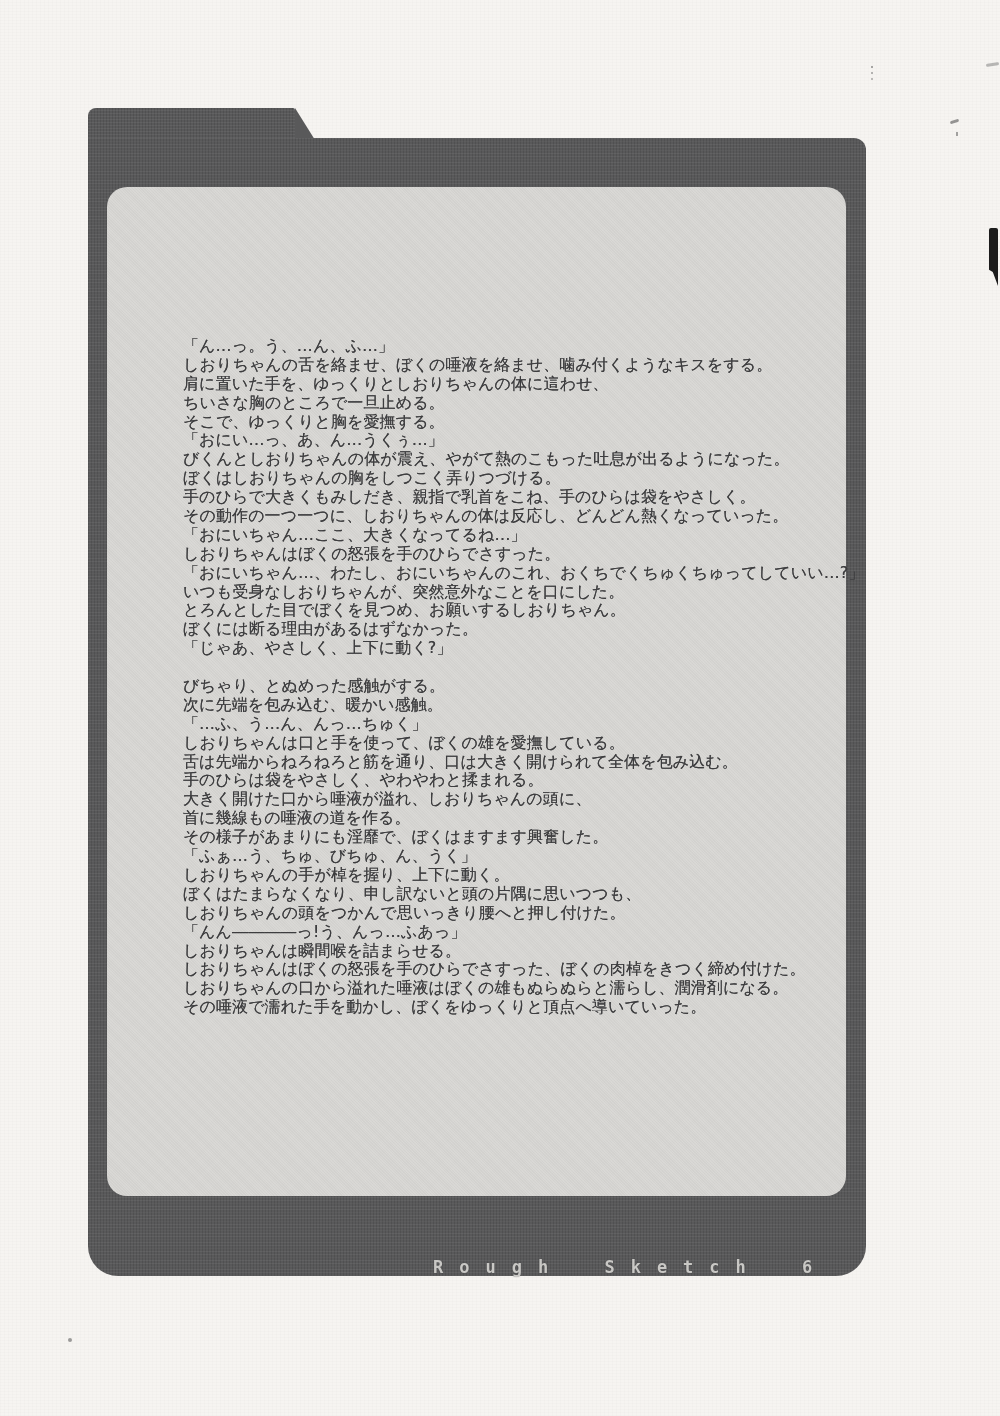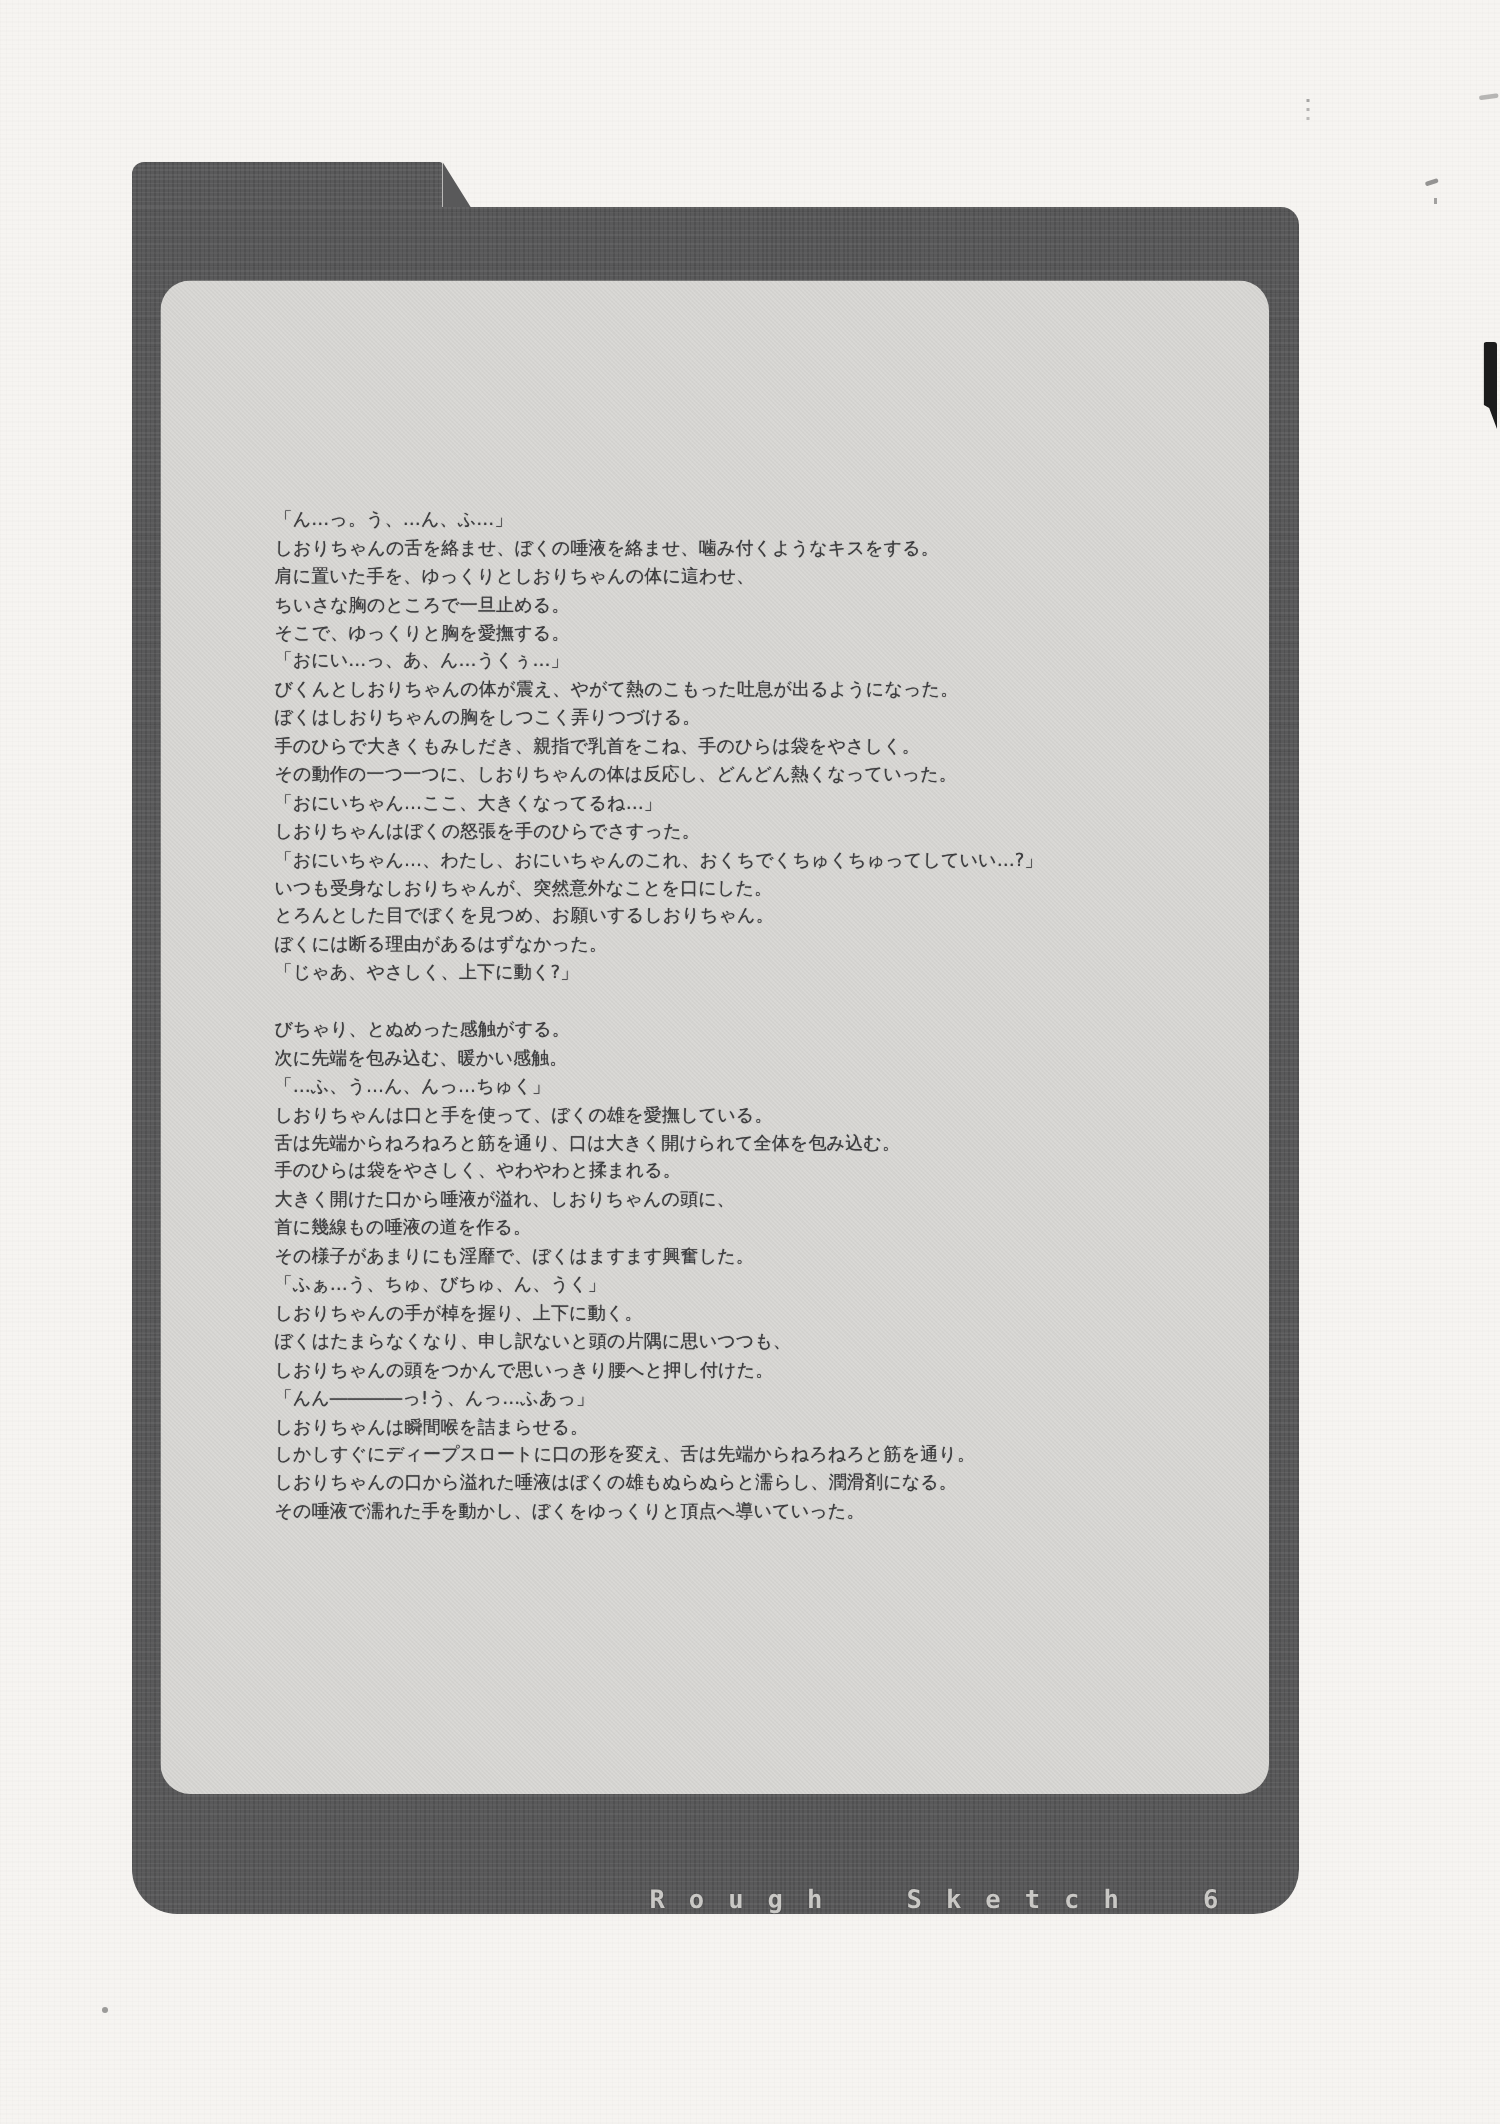--- a/index.html
+++ b/index.html
@@ -56,21 +56,21 @@
     z-index:2;
   }
   
   .story{
     position:absolute;left:183px;top:337px;width:650px;
     z-index:3;
     color:var(--text);
   }
   .story .line{
     height:18.9px;
-    font-size:12px;
+    font-size:16px;
     line-height:18.9px;
     white-space:nowrap;
     letter-spacing:0.1px;
     text-shadow:0 0 0.6px rgba(62,62,64,0.85);
   }
   
   .footer-label{
     position:absolute;left:433px;top:1213px;
     z-index:3;
     font-family:"DejaVu Sans Mono", monospace;
@@ -159,21 +159,21 @@
     <div class="line">手のひらは袋をやさしく、やわやわと揉まれる。</div>
     <div class="line">大きく開けた口から唾液が溢れ、しおりちゃんの頭に、</div>
     <div class="line">首に幾線もの唾液の道を作る。</div>
     <div class="line">その様子があまりにも淫靡で、ぼくはますます興奮した。</div>
     <div class="line">「ふぁ…う、ちゅ、びちゅ、ん、うく」</div>
     <div class="line">しおりちゃんの手が棹を握り、上下に動く。</div>
     <div class="line">ぼくはたまらなくなり、申し訳ないと頭の片隅に思いつつも、</div>
     <div class="line">しおりちゃんの頭をつかんで思いっきり腰へと押し付けた。</div>
     <div class="line">「んん――――っ!う、んっ…ふあっ」</div>
     <div class="line">しおりちゃんは瞬間喉を詰まらせる。</div>
-    <div class="line">しかしすぐにディープスロートに口の形を変え、舌は先端からねろねろと筋を通り。</div>
+    <div class="line">しおりちゃんはぼくの怒張を手のひらでさすった、ぼくの肉棹をきつく締め付けた。</div>
     <div class="line">しおりちゃんの口から溢れた唾液はぼくの雄もぬらぬらと濡らし、潤滑剤になる。</div>
     <div class="line">その唾液で濡れた手を動かし、ぼくをゆっくりと頂点へ導いていった。</div>
   </div>
 
 <div class="footer-label">Rough Sketch 6</div>
 
 <div class="artifact-bar"></div>
 <div class="artifact-colon"></div>
 <div class="artifact-tick"></div>
 <div class="artifact-tick-dot"></div>

